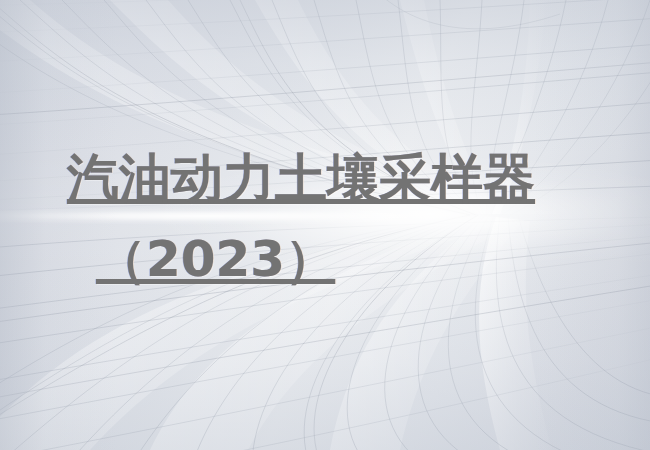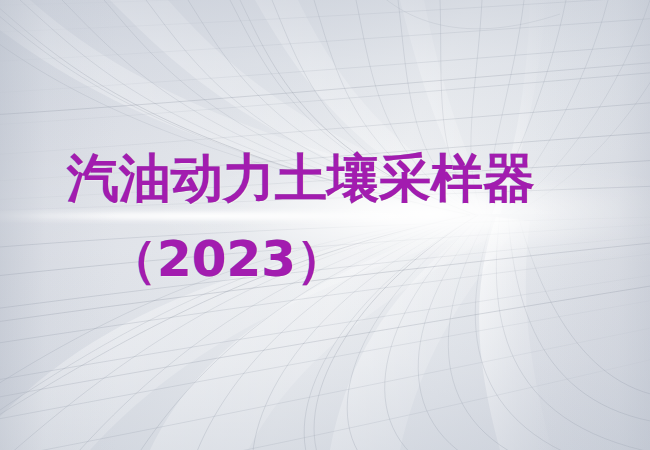--- a/index.html
+++ b/index.html
@@ -94,43 +94,43 @@
     position: absolute;
     left: 0;
     top: 0;
     width: 650px;
     height: 450px;
   }
 
   .title-line {
     position: absolute;
     white-space: nowrap;
-    color: #a21caf;
+    color: #737373;
     font-weight: bold;
     font-family: "DejaVu Sans", "Liberation Sans", sans-serif;
     letter-spacing: 0px;
     text-shadow:
       -0.5px 0 rgba(40,70,180,0.35),
        0.5px 0 rgba(190,110,40,0.25),
        1px 1px 0 rgba(255,255,255,0.35);
+    text-decoration: underline;
   }
 
   #title-main {
     left: 67px;
     top: 150px;
     font-size: 52px;
     line-height: 56px;
   }
 
   #title-year {
     left: 96px;
     top: 232px;
     font-size: 50px;
     line-height: 54px;
-    margin-left: 11px;
   }
 </style>
 </head>
 <body>
 
 <div id="slide">
 
   <div class="bg-layer" id="bg-base"></div>
 
   <div class="bg-layer" id="bg-mesh">

